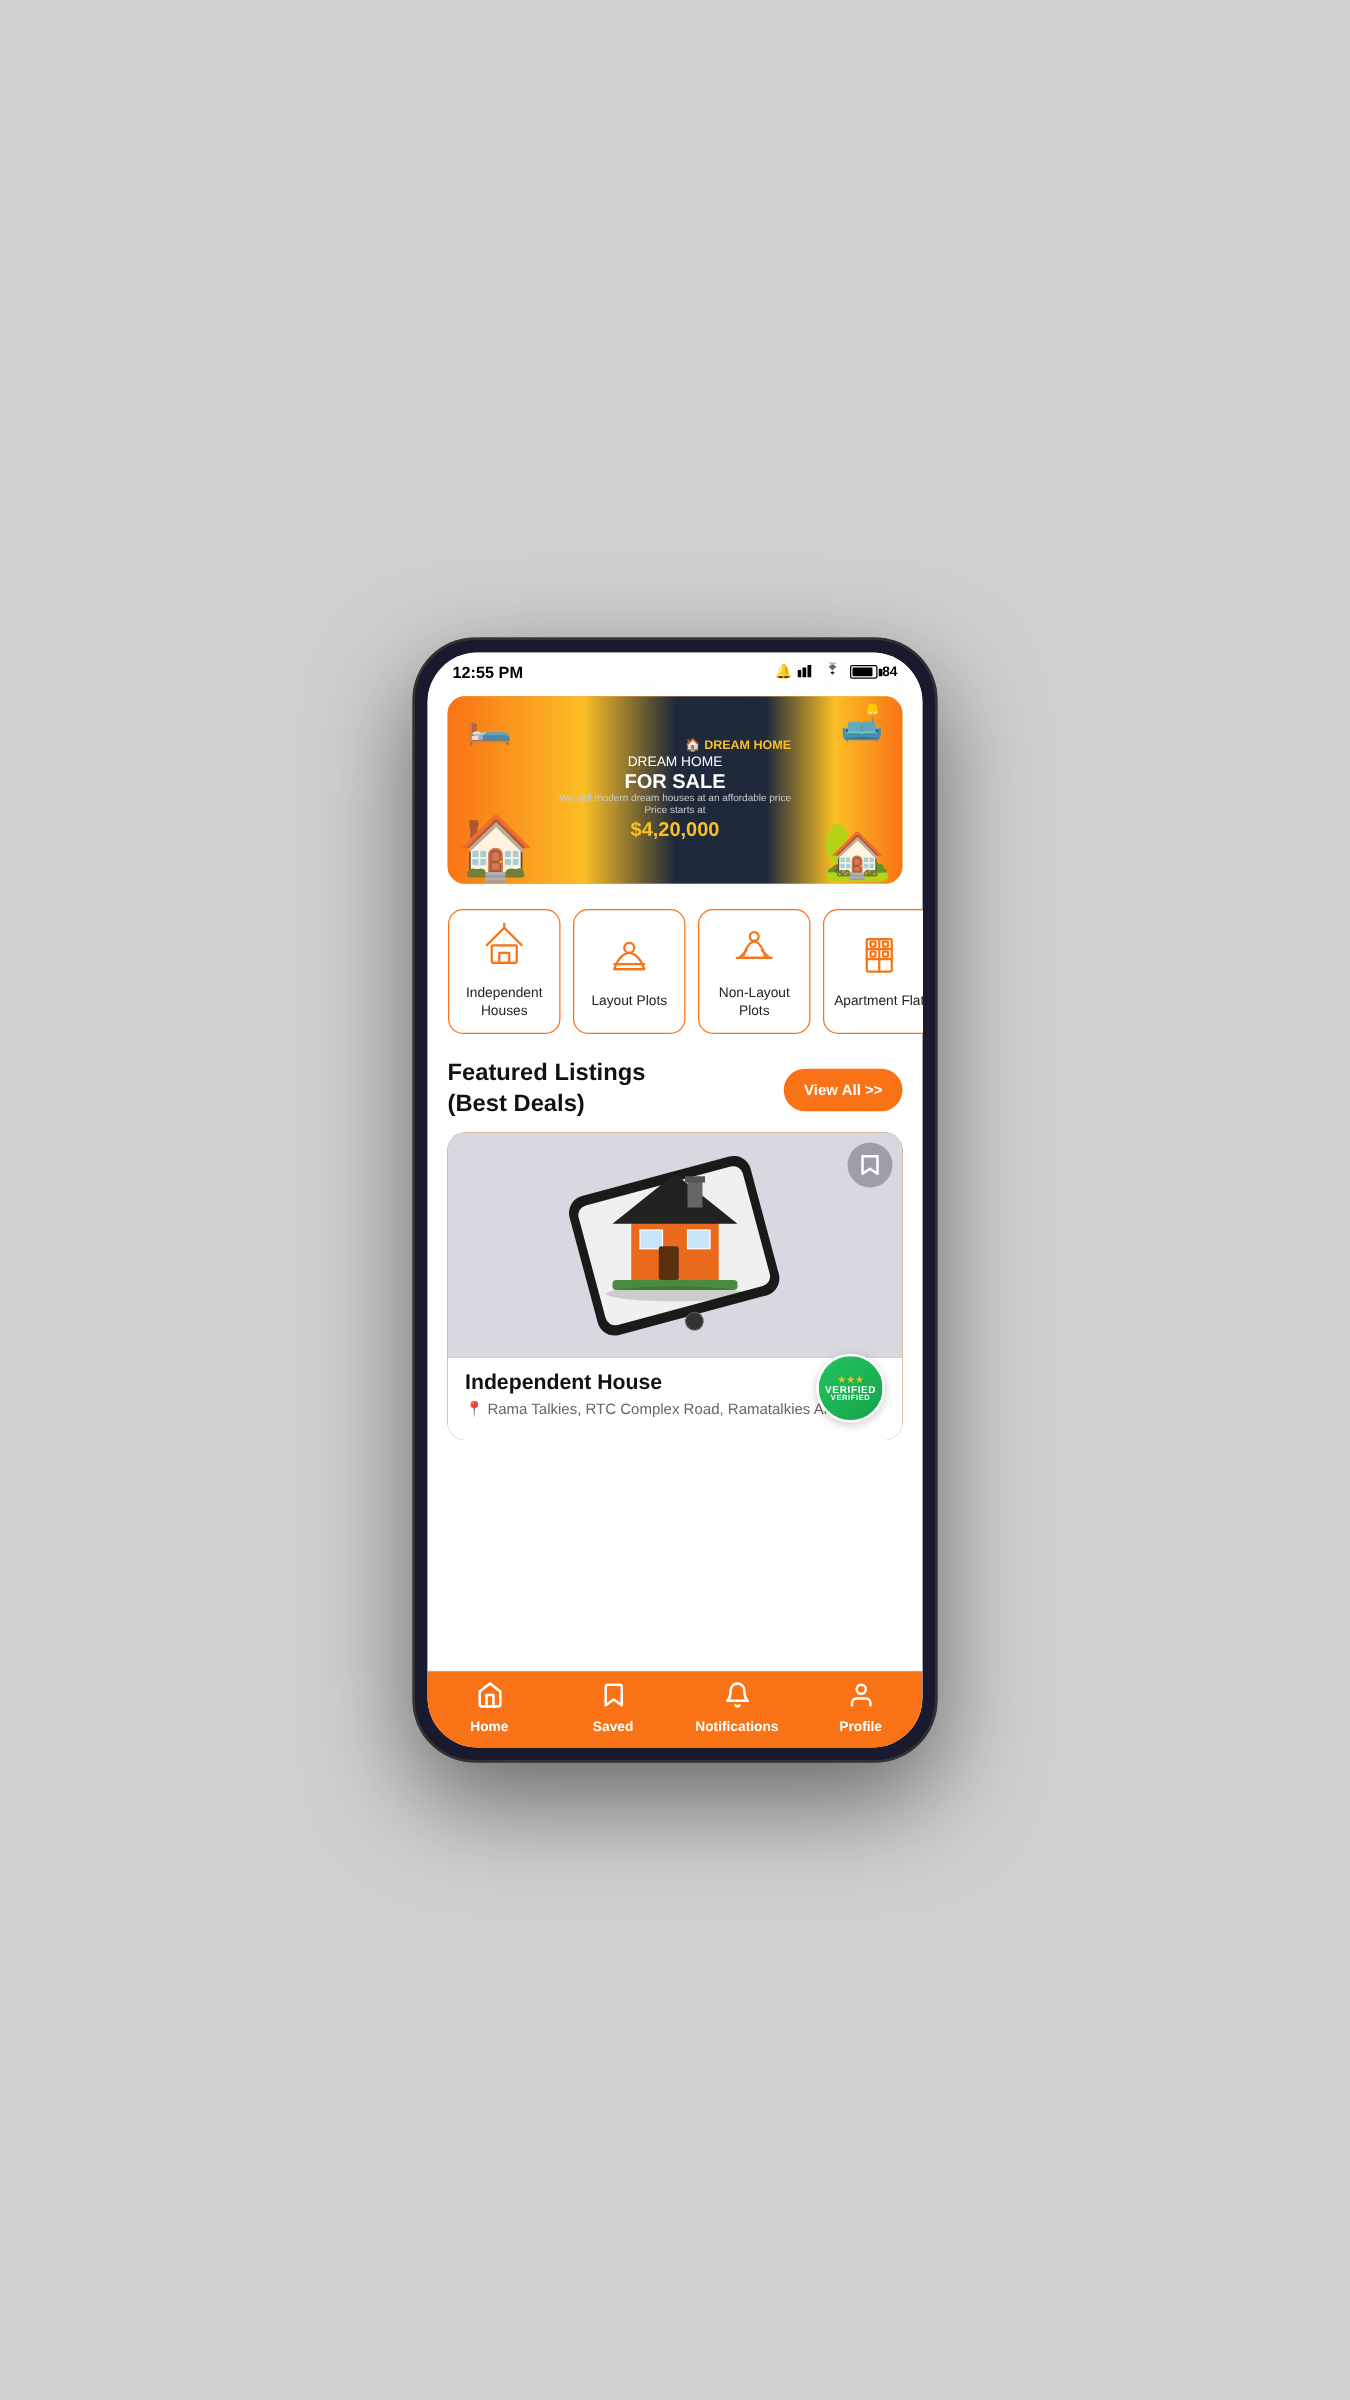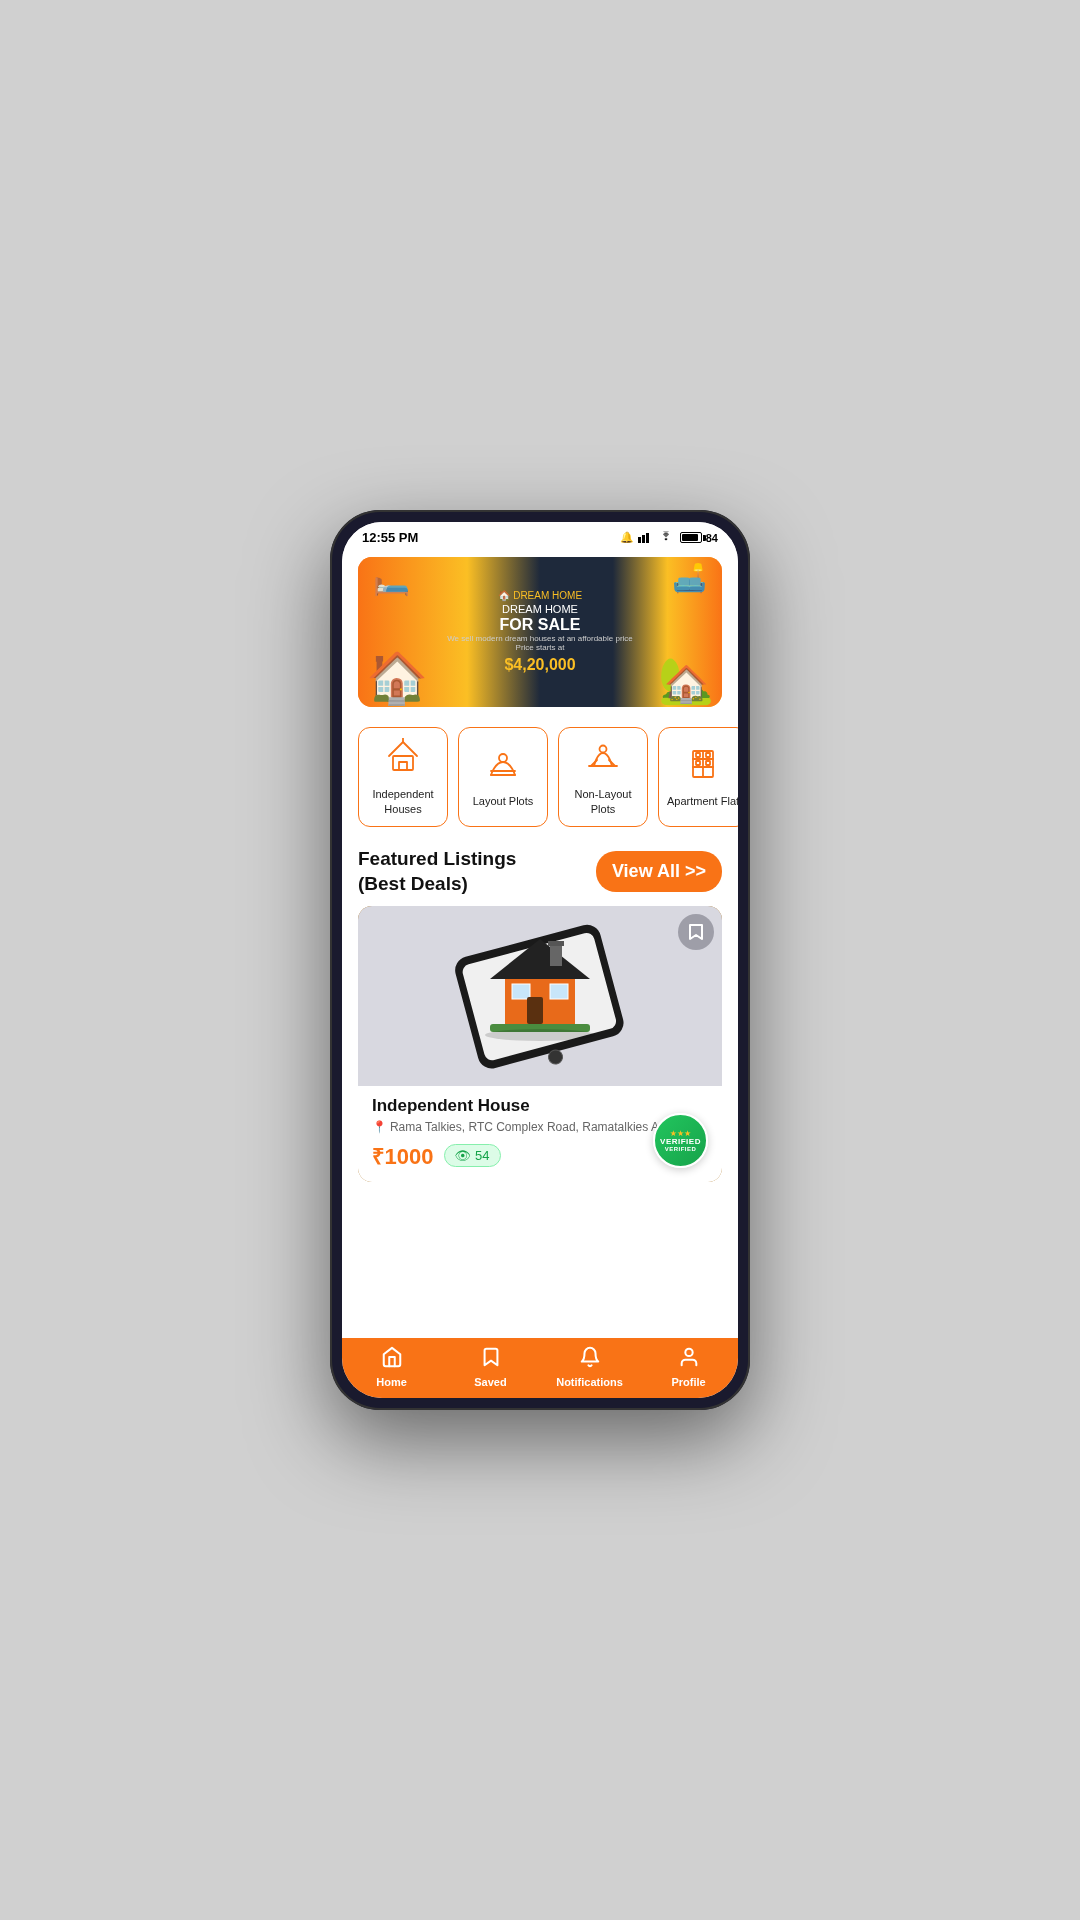--- a/index.html
+++ b/index.html
@@ -132,22 +132,23 @@
       position: relative;
       overflow: hidden;
     }
     .banner-content {
       text-align: center;
       z-index: 2;
     }
     .banner-logo {
       font-size: 10px;
       color: #fbbf24;
-      font-weight: 400;
+      font-weight: 700;
       margin-bottom: 2px;
+      text-align: right;
     }
     .banner-title {
       font-size: 11px;
       color: #fff;
       font-weight: 400;
       line-height: 1.2;
     }
     .banner-main {
       font-size: 16px;
       font-weight: 900;
@@ -237,21 +238,21 @@
       font-weight: 800;
       color: #111;
       line-height: 1.3;
     }
     .view-all-btn {
       background: #F97316;
       color: #fff;
       border: none;
       border-radius: 20px;
       padding: 10px 16px;
-      font-size: 18px;
+      font-size: 12px;
       font-weight: 600;
       cursor: pointer;
       white-space: nowrap;
     }
     
     .listing-card {
       margin: 4px 16px 10px;
       border-radius: 14px;
       background: #a16207;
       overflow: hidden;
@@ -543,27 +544,20 @@
             </svg>
           </button>
         </div>
 
         <div class="listing-info" style="position:relative;">
           <div class="listing-title">Independent House</div>
           <div class="listing-location">
             <span>📍</span>
             <span>Rama Talkies, RTC Complex Road, Ramatalkies Are...</span>
           </div>
-          <div class="listing-bottom">
-            <span class="listing-price">₹1000</span>
-            <div class="views-badge">
-              <span>👁</span>
-              <span>54</span>
-            </div>
-          </div>
 
           <div class="verified-stamp">
             <div class="verified-circle">
               <div class="verified-stars">★★★</div>
               <div class="verified-text">VERIFIED</div>
               <div class="verified-text" style="font-size:6px;">VERIFIED</div>
             </div>
           </div>
         </div>
       </div>

